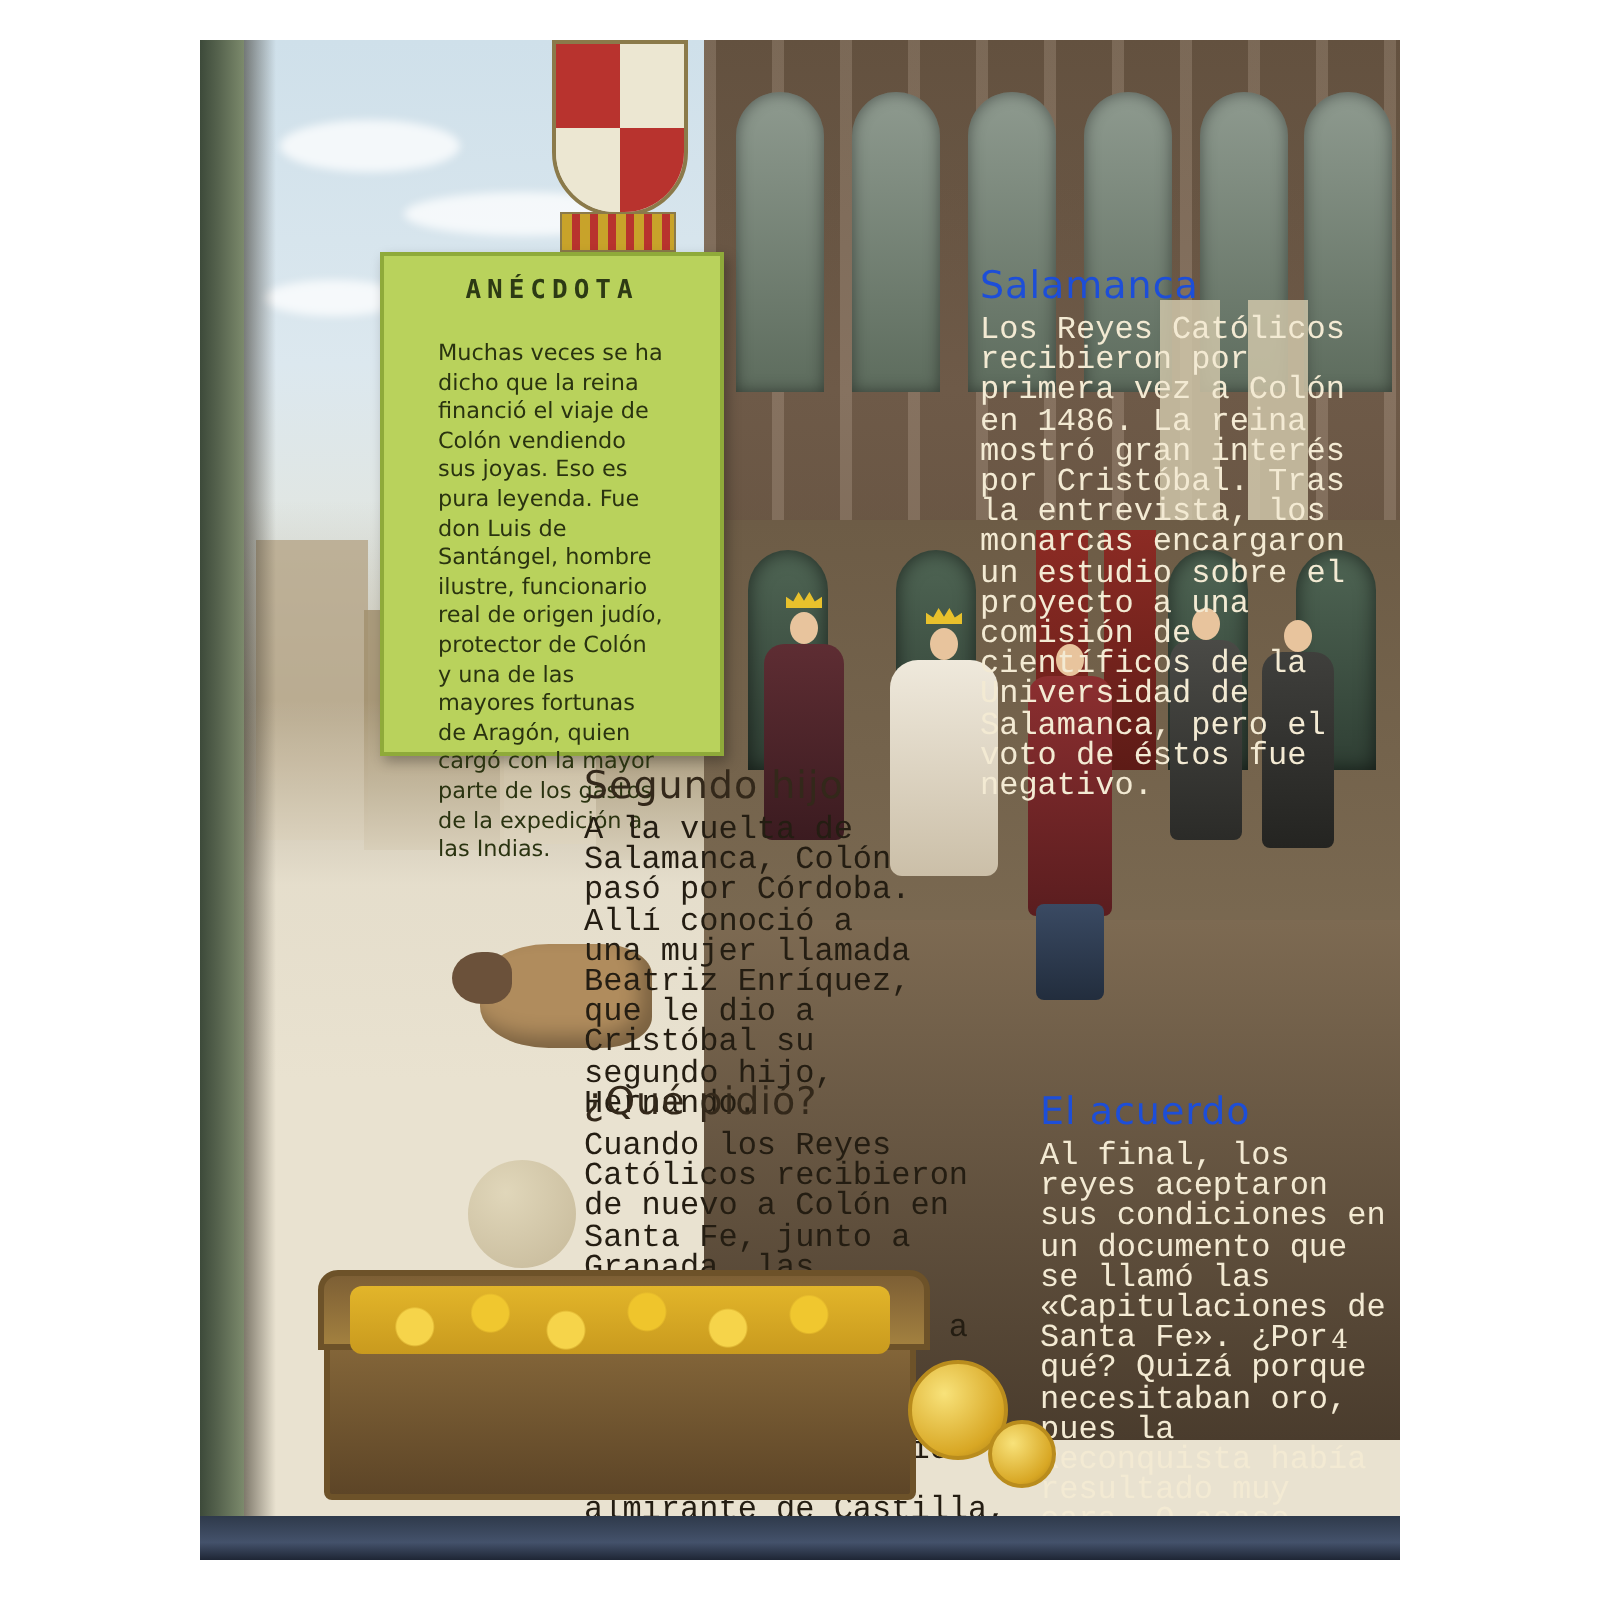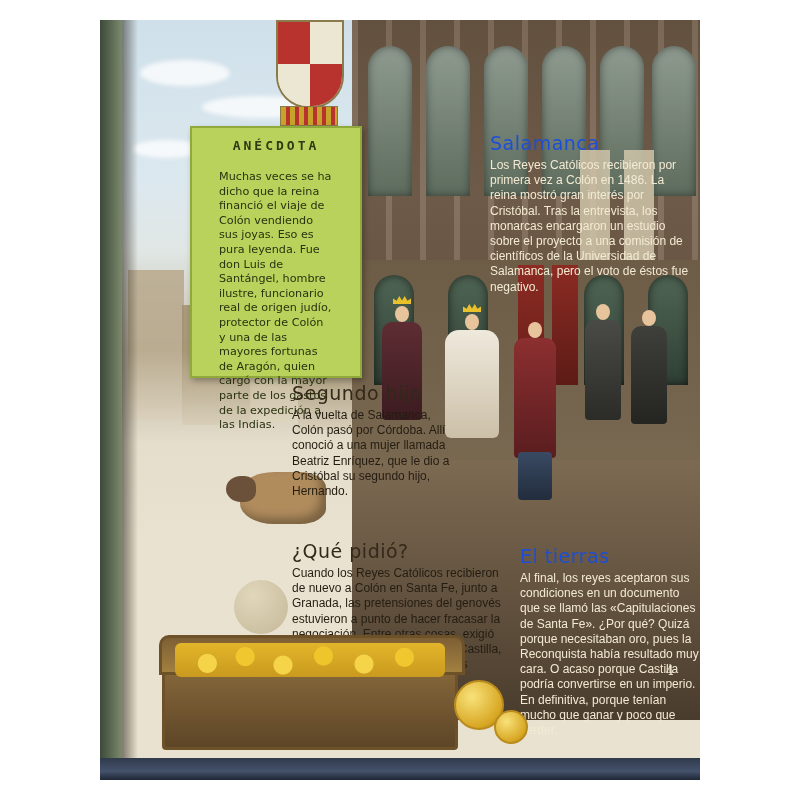--- a/index.html
+++ b/index.html
@@ -332,22 +332,22 @@
   .txt h2 {
     margin: 0 0 4px 0;
     font-family: "DejaVu Sans", sans-serif;
     font-size: 19px;
     font-weight: normal;
     color: #33281a;
     letter-spacing: .5px;
   }
   .txt p {
     margin: 0;
-    font-family: Liberation Sans, sans-serif;
-    font-size: 12px;
+    font-family: Liberation Mono, monospace;
+    font-size: 16px;
     line-height: 15.2px;
     color: #241d12;
   }
   .txt.on-dark h2 { color: #1d4ed8; }
   .txt.on-dark p  { color: #f3ead3; }
 
   #t-salamanca { left: 368px; top: 112px; width: 200px; }
   #t-segundo   { left: 170px; top: 362px; width: 172px; }
   #t-quepidio  { left: 170px; top: 520px; width: 212px; }
   #t-acuerdo   { left: 398px; top: 525px; width: 180px; }
@@ -484,21 +484,21 @@
         <h2>Segundo hijo</h2>
         <p>A la vuelta de Salamanca, Colón pasó por Córdoba. Allí conoció a una mujer llamada Beatriz Enríquez, que le dio a Cristóbal su segundo hijo, Hernando.</p>
       </div>
 
       <div class="txt" id="t-quepidio">
         <h2>¿Qué pidió?</h2>
         <p>Cuando los Reyes Católicos recibieron de nuevo a Colón en Santa Fe, junto a Granada, las pretensiones del genovés estuvieron a punto de hacer fracasar la negociación. Entre otras cosas, exigió que le nombraran almirante de Castilla, virrey y gobernador de las tierras descubiertas, un octavo del oro encontrado y la décima parte de los beneficios obtenidos con la explotación de las nuevas tierras.</p>
       </div>
 
       <div class="txt on-dark" id="t-acuerdo">
-        <h2>El tierras</h2>
+        <h2>El acuerdo</h2>
         <p>Al final, los reyes aceptaron sus condiciones en un documento que se llamó las «Capitulaciones de Santa Fe».
 ¿Por qué? Quizá porque necesitaban oro, pues la Reconquista había resultado muy cara. O acaso porque Castilla podría convertirse en un imperio.
 En definitiva, porque tenían mucho que ganar y poco que perder.</p>
       </div>
 
     </div>
 
     <div class="bottom-edge"></div>
   </div>
 </div>

